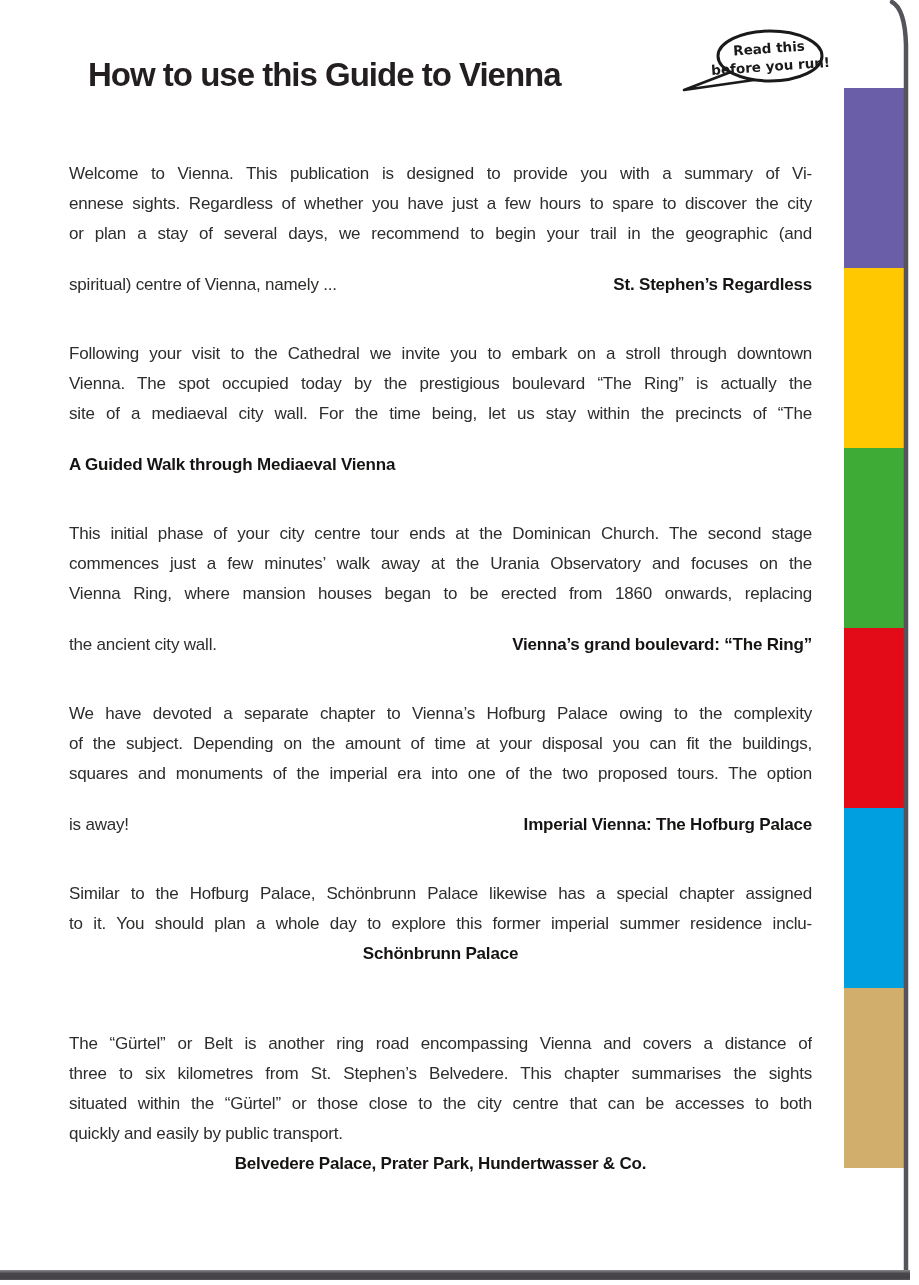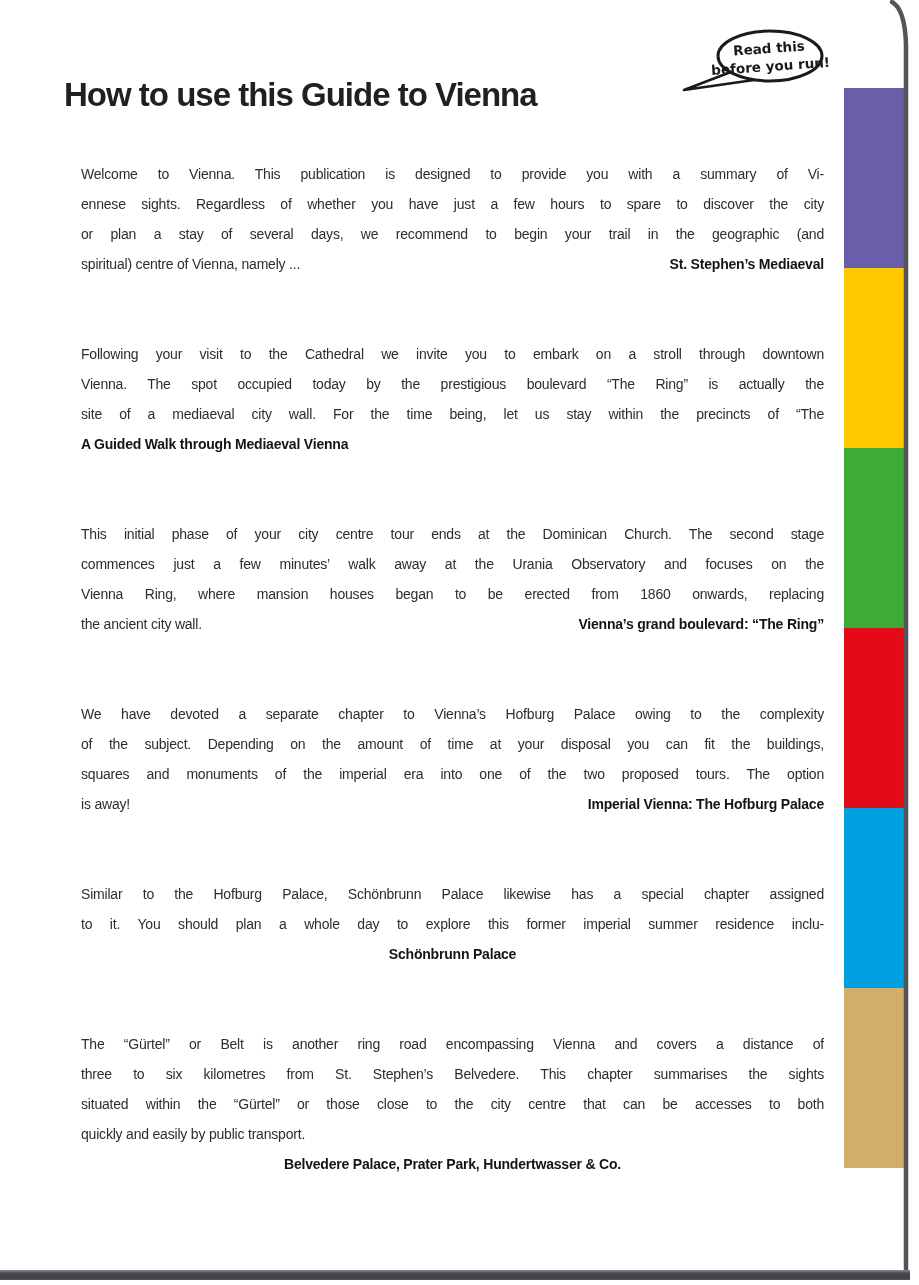--- a/index.html
+++ b/index.html
@@ -2,40 +2,40 @@
 <html><head>
 <meta charset="utf-8">
 <style>
   html,body{margin:0;padding:0;background:#ffffff;}
   .page{
     position:relative;width:919px;height:1285px;background:#ffffff;overflow:hidden;
     font-family:"Liberation Sans",sans-serif;color:#2e2d2c;
   }
   
   .heading{
-    position:absolute;left:64px;top:56px;width:620px;
+    position:absolute;left:88px;top:56px;width:620px;
     font-size:33px;font-weight:bold;letter-spacing:-1px;color:#231f20;
-    line-height:38px;white-space:nowrap;margin-top:20px;
+    line-height:38px;white-space:nowrap;
   }
   
   .bubble-svg{position:absolute;left:680px;top:28px;width:150px;height:72px;}
   .bubble-text{font-family:"DejaVu Sans",sans-serif;font-weight:bold;font-size:13.5px;fill:#1a1a1a;}
   
   .tab{position:absolute;left:844px;width:62px;height:180px;}
   
   .edge-right-svg{position:absolute;left:881px;top:0;width:38px;height:1285px;}
   .edge-bottom{
     position:absolute;left:0;top:1270px;width:910px;height:10px;
     background:linear-gradient(to bottom,#8b898d 0%,#49474b 35%,#434145 80%,#5a585c 100%);
   }
   
-  .para{position:absolute;left:81px;width:743px;font-size:14px;letter-spacing:-0.2px;line-height:30px;}
+  .para{position:absolute;left:69px;width:743px;font-size:17px;letter-spacing:-0.2px;line-height:30px;}
   .line{height:30px;overflow:hidden;}
   .just{text-align:justify;text-align-last:justify;}
-  .last-row{display:flex;justify-content:space-between;align-items:baseline;}
+  .last-row{display:flex;justify-content:space-between;align-items:baseline;margin-top:21px;}
   .title-line{text-align:center;}
   .chapter-title{font-weight:bold;color:#161413;letter-spacing:-0.2px;}
 </style>
 </head>
 <body>
 
 <div class="page">
 
   <div class="heading">How to use this Guide to Vienna</div>
 
@@ -49,21 +49,21 @@
       <tspan x="90" y="43">before you run!</tspan>
     </text>
   </svg>
 
   <div class="para" style="top:159px">
       <div class="line just">Welcome to Vienna. This publication is designed to provide you with a summary of Vi-</div>
       <div class="line just">ennese sights. Regardless of whether you have just a few hours to spare to discover the city</div>
       <div class="line just">or plan a stay of several days, we recommend to begin your trail in the geographic (and</div>
       <div class="line last-row">
         <span>spiritual) centre of Vienna, namely ...</span>
-        <span class="chapter-title">St. Stephen’s Mediaeval</span>
+        <span class="chapter-title">St. Stephen’s Regardless</span>
       </div>
     </div>
   <div class="para" style="top:339px">
       <div class="line just">Following your visit to the Cathedral we invite you to embark on a stroll through downtown</div>
       <div class="line just">Vienna. The spot occupied today by the prestigious boulevard “The Ring” is actually the</div>
       <div class="line just">site of a mediaeval city wall. For the time being, let us stay within the precincts of “The</div>
       <div class="line last-row">
         <span class="chapter-title">A Guided Walk through Mediaeval Vienna</span>
       </div>
     </div>

